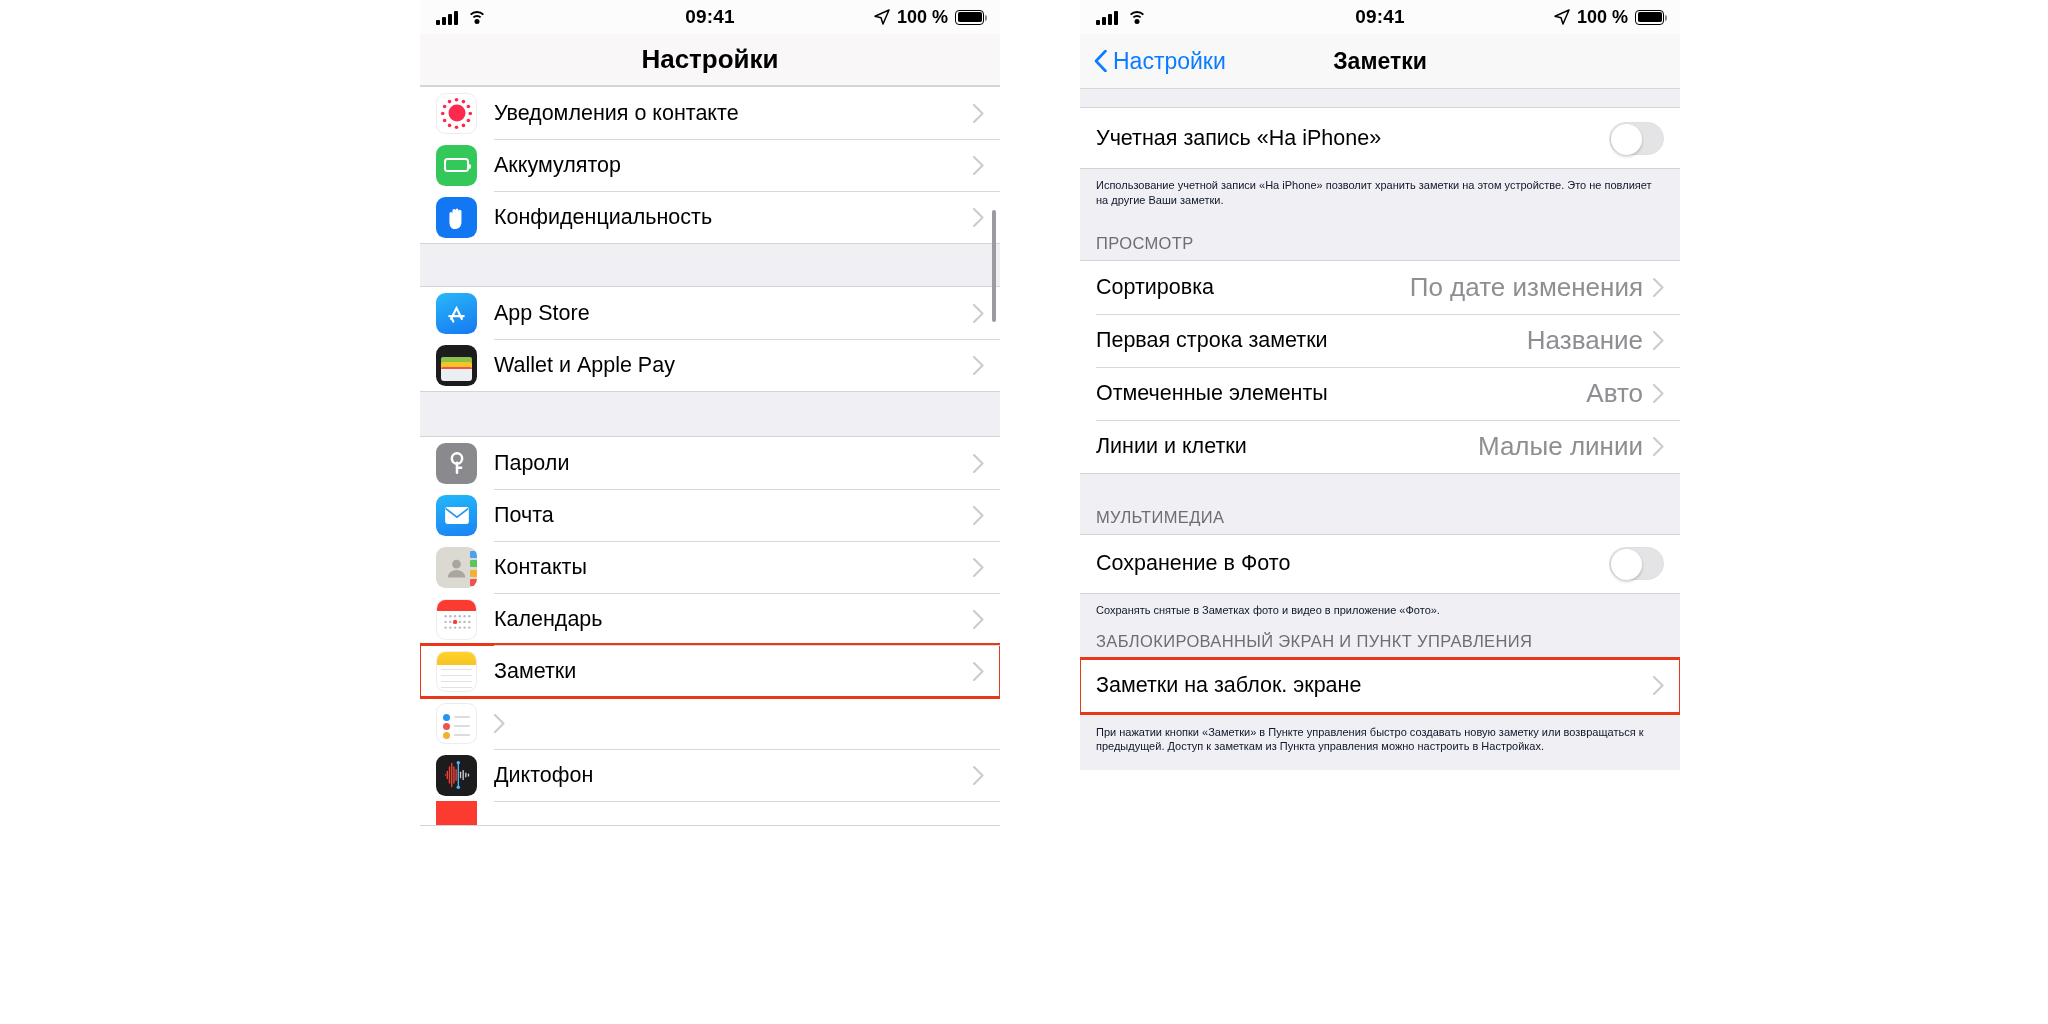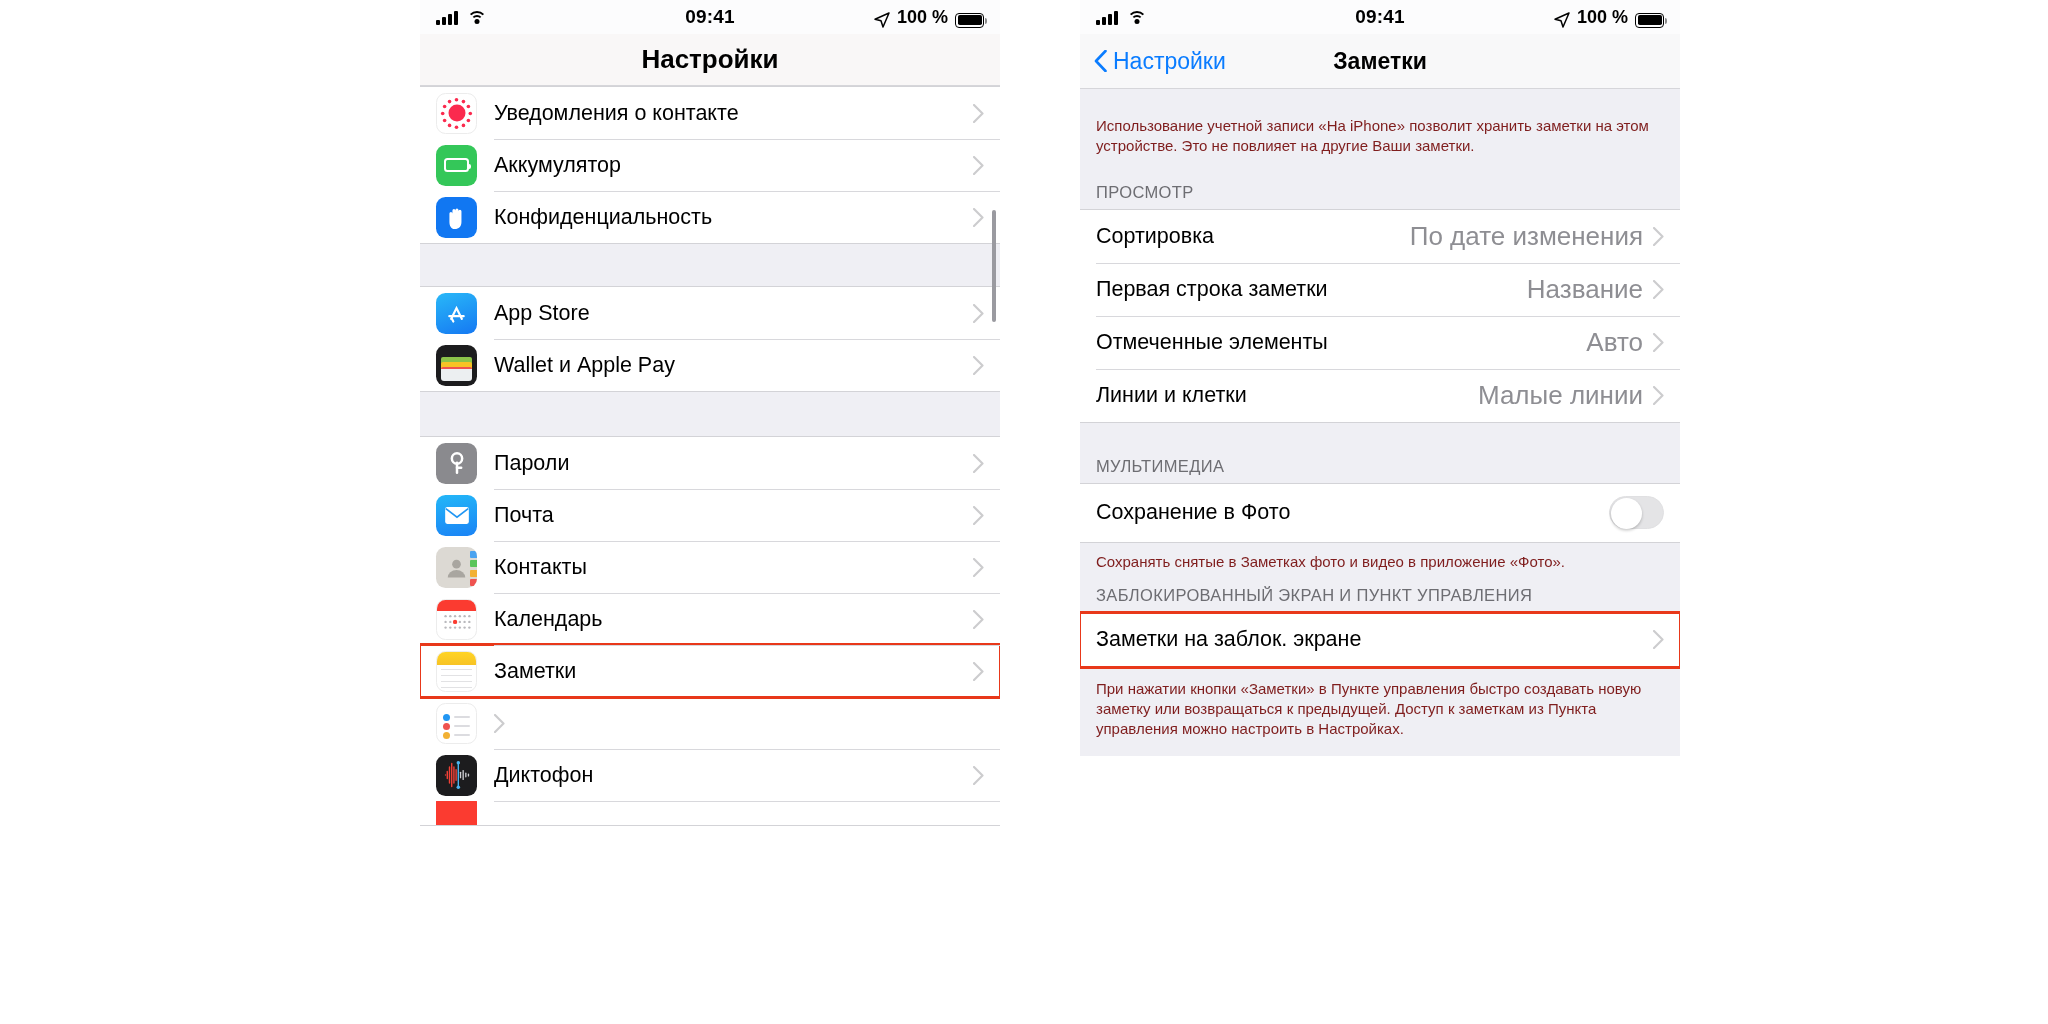--- a/index.html
+++ b/index.html
@@ -23,21 +23,21 @@
   .statusbar {
     height: 34px; display: flex; align-items: center;
     padding: 0 16px; background: #fcfcfd; position: relative;
     font-size: 19px; font-weight: bold; color: #000;
   }
   .sb-left { display: flex; align-items: flex-end; gap: 9px; }
   .sb-center {
     position: absolute; left: 0; right: 0; text-align: center;
     font-size: 19px; font-weight: bold; letter-spacing: .2px;
   }
-  .sb-right { margin-left: auto; display: flex; align-items: flex-end; gap: 7px; position: relative; z-index:2;}
+  .sb-right { margin-left: auto; display: flex; align-items: center; gap: 7px; position: relative; z-index:2;}
   .bars { display: flex; align-items: flex-end; gap: 2.5px; height: 15px; }
   .bars i { display:block; width: 3.6px; background:#000; border-radius:1px; }
   .bars i:nth-child(1){height:5px}
   .bars i:nth-child(2){height:8px}
   .bars i:nth-child(3){height:11px}
   .bars i:nth-child(4){height:14px}
   .wifi { width: 20px; height: 15px; position: relative; }
   .wifi span { position: absolute; left: 50%; transform: translateX(-50%);
      border: 2.6px solid #000; border-bottom-color: transparent;
      border-left-color: transparent; border-right-color: transparent;
@@ -95,21 +95,21 @@
   
   .toggle { width: 55px; height: 33px; border-radius: 17px; background:#e4e4e6;
     margin-right: 16px; margin-left:auto; position:relative; flex:0 0 auto; cursor:pointer;
     border: 1px solid #e0e0e2; }
   .toggle .knob { position:absolute; top:1px; left:1px; width:31px; height:31px;
     border-radius:50%; background:#fff; box-shadow: 0 1.5px 3px rgba(0,0,0,.22); }
 
   
   .sec-head { font-size: 16.5px; color:#6d6d72; letter-spacing:.35px;
      padding: 22px 16px 7px 16px; background:#efeff4; }
-  .sec-foot { font-size: 15px; color:#7f1d1d; line-height: 1.35;
+  .sec-foot { font-size: 11px; color:#0f172a; line-height: 1.35;
      padding: 9px 20px 16px 16px; background:#efeff4; }
 
   
   .hl { outline: 3.5px solid #e8381a; outline-offset: -1px; z-index: 5; }
 
   
   .vscroll { position:absolute; width: 4px; border-radius: 2px;
     background: #9a9aa0; right: 4px; }
 
   
@@ -441,20 +441,28 @@
         </svg>
         <span>Настройки</span>
       </div>
       <div class="navbar-title">Заметки</div>
     </div>
 
     <div class="scroll-r">
 
       <div class="gap" style="height:18px"></div>
 
+      <div class="group">
+        <div class="row plain" style="height:60px">
+          <span class="row-label">Учетная запись «На iPhone»</span>
+          <span class="toggle">
+              <span class="knob"></span>
+            </span>
+        </div>
+      </div>
 
       <div class="sec-foot" style="padding-bottom:4px">Использование учетной записи «На iPhone» позволит хранить заметки на этом устройстве. Это не повлияет на другие Ваши заметки.</div>
 
       <div class="sec-head">ПРОСМОТР</div>
 
       <div class="group">
         <div class="row plain" style="height:53px">
           <span class="row-label">Сортировка</span>
           <span class="row-value">По дате изменения</span>
           <svg class="chev" viewBox="0 0 11 19">

